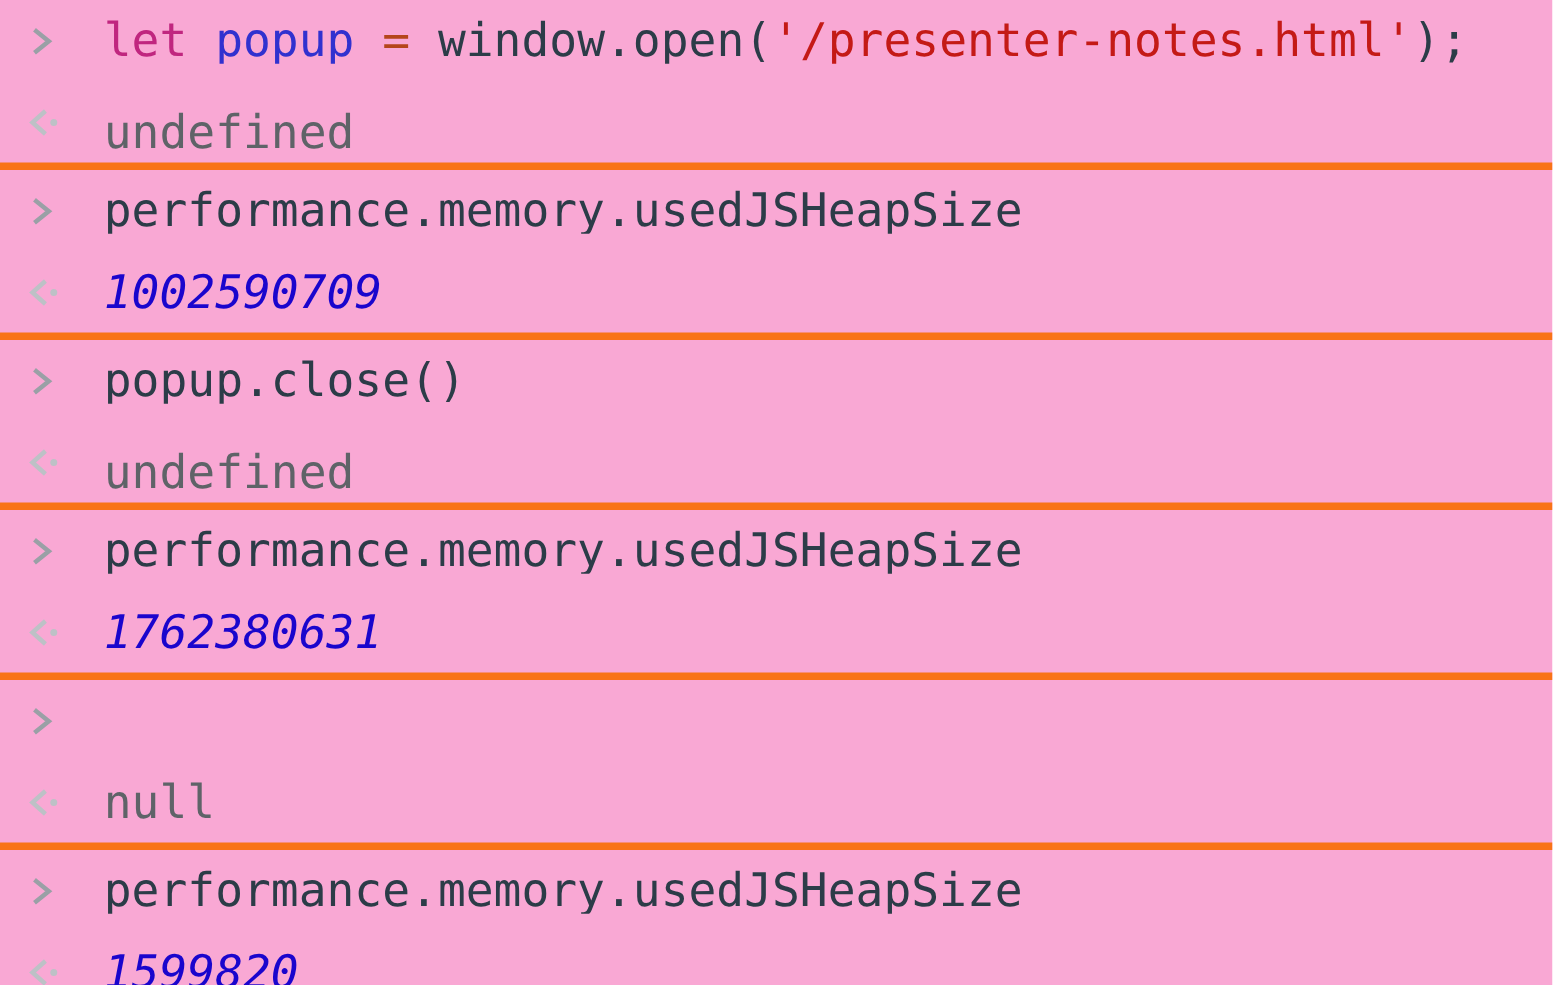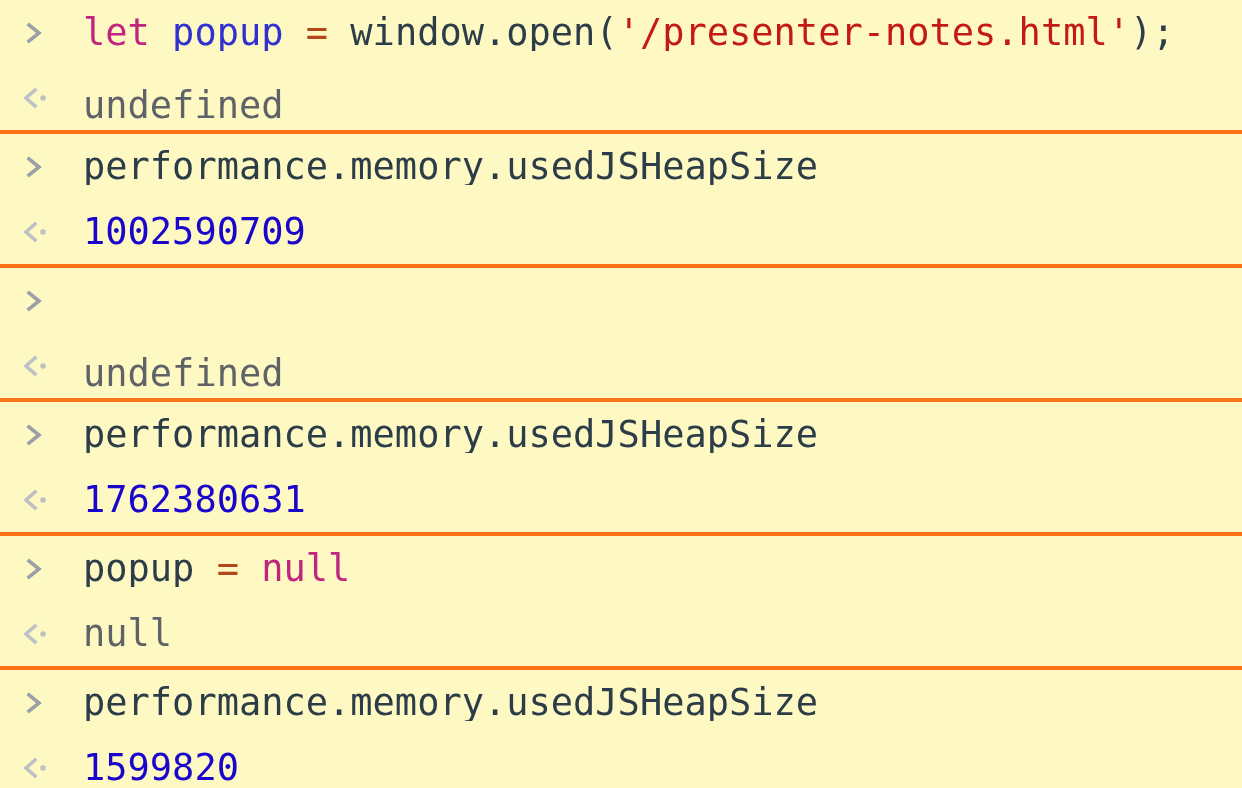--- a/index.html
+++ b/index.html
@@ -17,22 +17,22 @@
 
   #console {
     width: 1242px;
     height: 788px;
     display: flex;
     flex-direction: column;
     background: #ffffff;
   }
 
   .group {
-    border-bottom: 4px solid #f97316;
-    background: #fef9c3;
+    border-bottom: 6px solid #f97316;
+    background: #f9a8d4;
   }
   .group:first-child { border-top: none; }
 
   .row {
     display: flex;
     align-items: center;
     height: 65px;
     padding: 0 0 0 22px;
     box-sizing: border-box;
     white-space: pre;
@@ -62,21 +62,21 @@
   
   .tok-kw       { color: #c0267f; }
   .tok-var      { color: #3131cf; }
   .tok-op       { color: #b5451b; }
   .tok-plain    { color: #2c3c48; }
   .tok-string   { color: #c41a16; }
   .tok-null     { color: #c0267f; }
 
   .res-undefined { color: #5f6368; margin-top: 16px; }
   .res-null      { color: #5f6368; }
-  .res-number    { color: #1a05cd; }
+  .res-number    { color: #1a05cd; font-style: italic; }
 </style>
 </head>
 <body>
 
 <div id="console">
     <div class="group">
       <div class="row row-input"><span class="gutter"><svg width="26" height="26" viewBox="0 0 26 26" aria-hidden="true">
             <path d="M7 5 L17 13 L7 21" fill="none" stroke="#9aa0a6" stroke-width="3.6" stroke-linecap="square" stroke-linejoin="miter"></path>
           </svg></span><span class="content"><span class="tok-kw">let</span><span class="tok-plain"> </span><span class="tok-var">popup</span><span class="tok-plain"> </span><span class="tok-op">=</span><span class="tok-plain"> </span><span class="tok-plain">window.open(</span><span class="tok-string">'/presenter-notes.html'</span><span class="tok-plain">);</span></span></div>
       <div class="row row-result"><span class="gutter"><svg width="30" height="26" viewBox="0 0 30 26" aria-hidden="true">
@@ -89,39 +89,39 @@
             <path d="M7 5 L17 13 L7 21" fill="none" stroke="#9aa0a6" stroke-width="3.6" stroke-linecap="square" stroke-linejoin="miter"></path>
           </svg></span><span class="content"><span class="tok-plain">performance.memory.usedJSHeapSize</span></span></div>
       <div class="row row-result"><span class="gutter"><svg width="30" height="26" viewBox="0 0 30 26" aria-hidden="true">
             <path d="M13 5 L4 13 L13 21" fill="none" stroke="#bdc1c6" stroke-width="3.6" stroke-linecap="square" stroke-linejoin="miter"></path>
             <circle cx="21" cy="13" r="2.8" fill="#bdc1c6"></circle>
           </svg></span><span class="content res-number">1002590709</span></div>
     </div>
     <div class="group">
       <div class="row row-input"><span class="gutter"><svg width="26" height="26" viewBox="0 0 26 26" aria-hidden="true">
             <path d="M7 5 L17 13 L7 21" fill="none" stroke="#9aa0a6" stroke-width="3.6" stroke-linecap="square" stroke-linejoin="miter"></path>
-          </svg></span></div>
+          </svg></span><span class="content"><span class="tok-plain">popup.close()</span></span></div>
       <div class="row row-result"><span class="gutter"><svg width="30" height="26" viewBox="0 0 30 26" aria-hidden="true">
             <path d="M13 5 L4 13 L13 21" fill="none" stroke="#bdc1c6" stroke-width="3.6" stroke-linecap="square" stroke-linejoin="miter"></path>
             <circle cx="21" cy="13" r="2.8" fill="#bdc1c6"></circle>
           </svg></span><span class="content res-undefined">undefined</span></div>
     </div>
     <div class="group">
       <div class="row row-input"><span class="gutter"><svg width="26" height="26" viewBox="0 0 26 26" aria-hidden="true">
             <path d="M7 5 L17 13 L7 21" fill="none" stroke="#9aa0a6" stroke-width="3.6" stroke-linecap="square" stroke-linejoin="miter"></path>
           </svg></span><span class="content"><span class="tok-plain">performance.memory.usedJSHeapSize</span></span></div>
       <div class="row row-result"><span class="gutter"><svg width="30" height="26" viewBox="0 0 30 26" aria-hidden="true">
             <path d="M13 5 L4 13 L13 21" fill="none" stroke="#bdc1c6" stroke-width="3.6" stroke-linecap="square" stroke-linejoin="miter"></path>
             <circle cx="21" cy="13" r="2.8" fill="#bdc1c6"></circle>
           </svg></span><span class="content res-number">1762380631</span></div>
     </div>
     <div class="group">
       <div class="row row-input"><span class="gutter"><svg width="26" height="26" viewBox="0 0 26 26" aria-hidden="true">
             <path d="M7 5 L17 13 L7 21" fill="none" stroke="#9aa0a6" stroke-width="3.6" stroke-linecap="square" stroke-linejoin="miter"></path>
-          </svg></span><span class="content"><span class="tok-plain">popup</span><span class="tok-plain"> </span><span class="tok-op">=</span><span class="tok-plain"> </span><span class="tok-null">null</span></span></div>
+          </svg></span></div>
       <div class="row row-result"><span class="gutter"><svg width="30" height="26" viewBox="0 0 30 26" aria-hidden="true">
             <path d="M13 5 L4 13 L13 21" fill="none" stroke="#bdc1c6" stroke-width="3.6" stroke-linecap="square" stroke-linejoin="miter"></path>
             <circle cx="21" cy="13" r="2.8" fill="#bdc1c6"></circle>
           </svg></span><span class="content res-null">null</span></div>
     </div>
     <div class="group">
       <div class="row row-input"><span class="gutter"><svg width="26" height="26" viewBox="0 0 26 26" aria-hidden="true">
             <path d="M7 5 L17 13 L7 21" fill="none" stroke="#9aa0a6" stroke-width="3.6" stroke-linecap="square" stroke-linejoin="miter"></path>
           </svg></span><span class="content"><span class="tok-plain">performance.memory.usedJSHeapSize</span></span></div>
       <div class="row row-result"><span class="gutter"><svg width="30" height="26" viewBox="0 0 30 26" aria-hidden="true">

